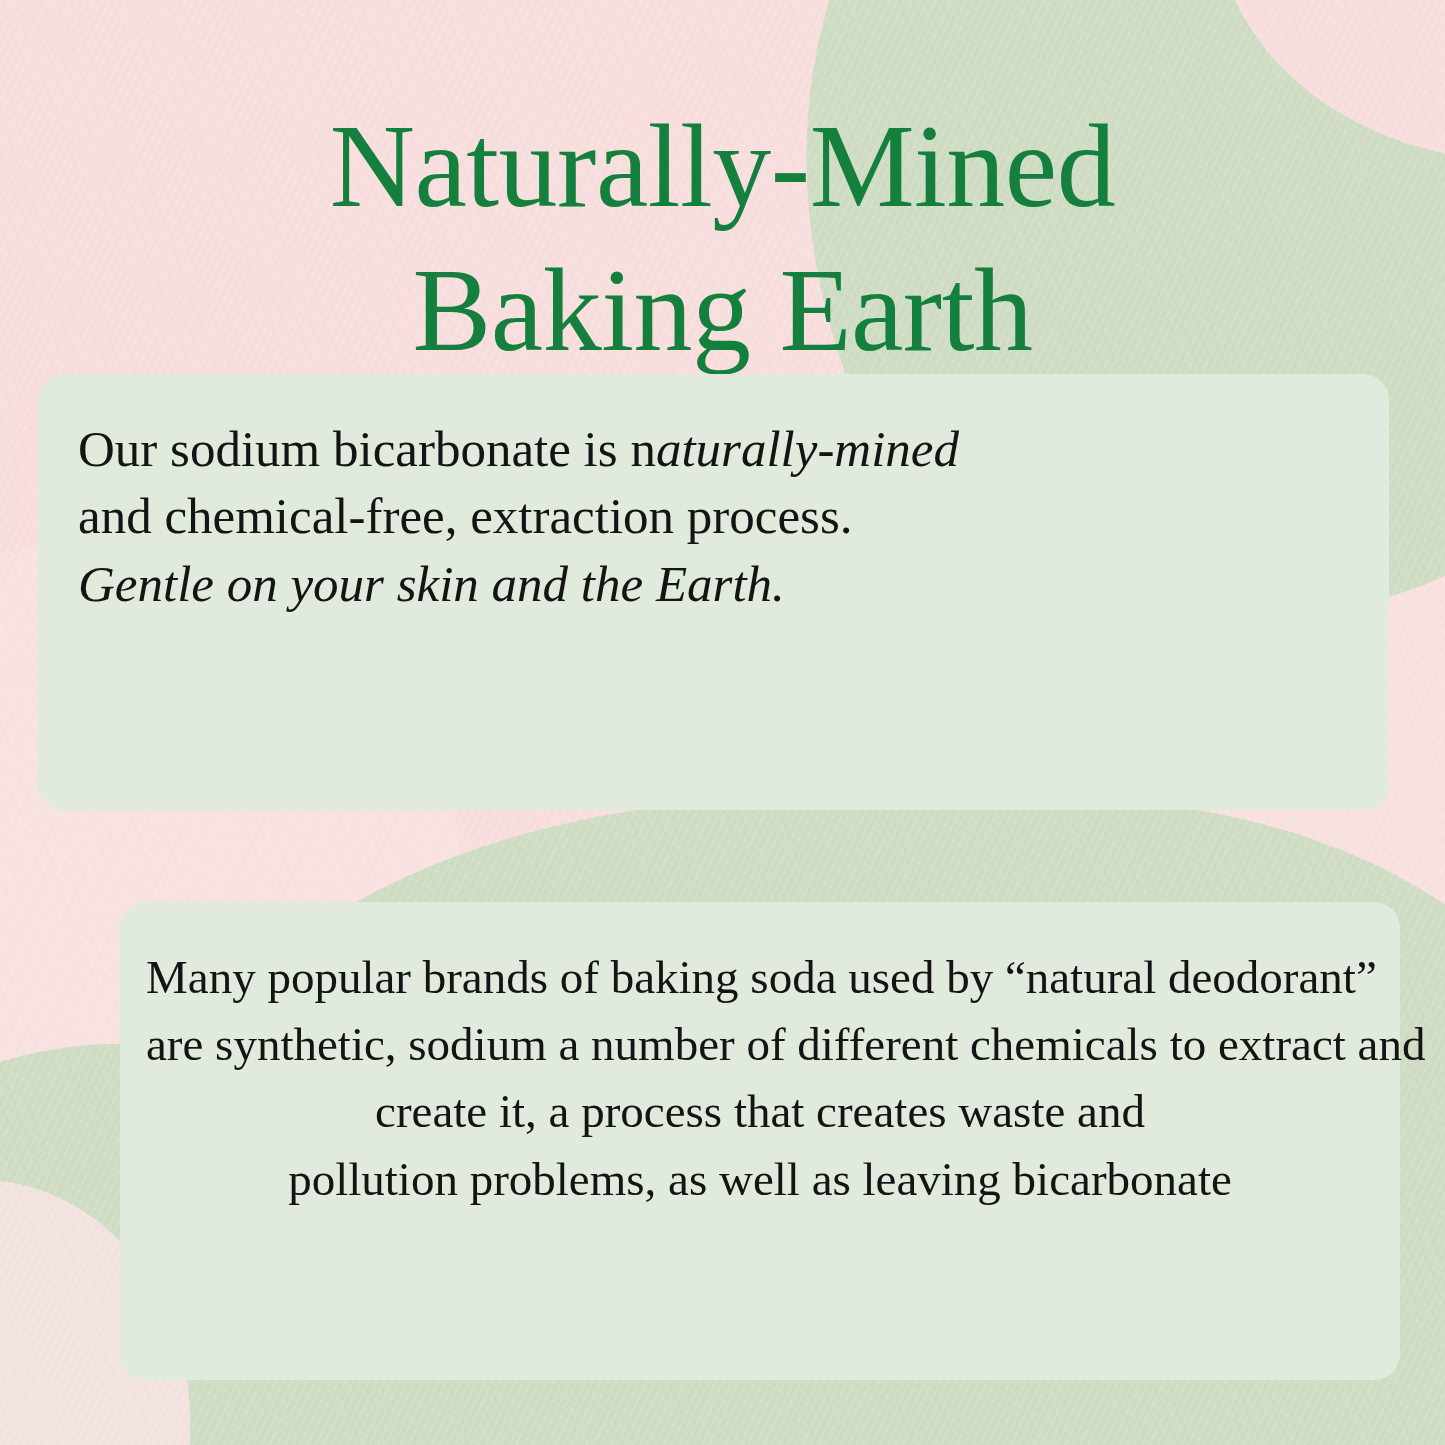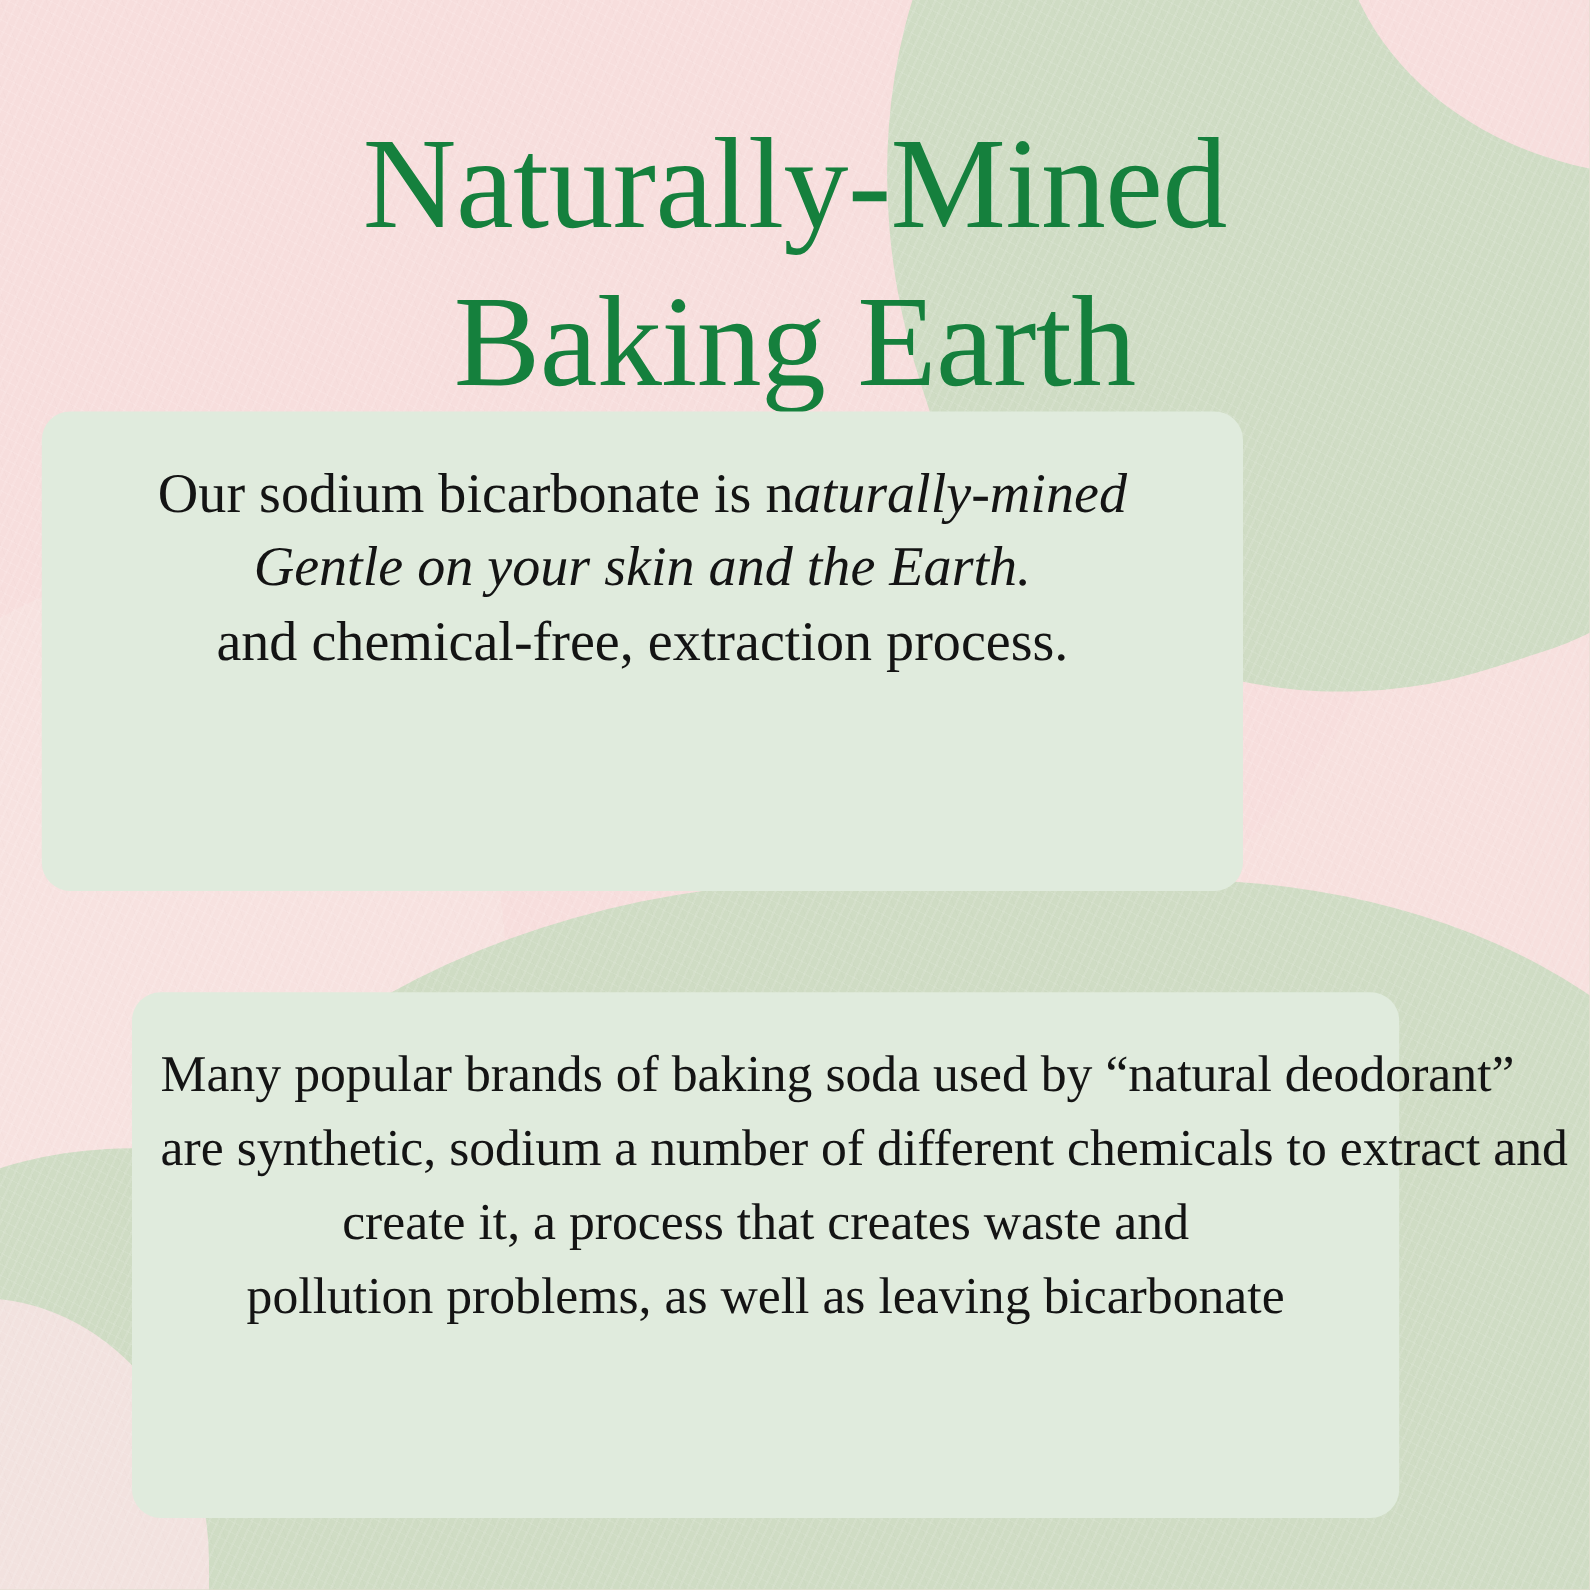--- a/index.html
+++ b/index.html
@@ -148,40 +148,39 @@
   .panel {
     position: absolute;
     background: #e0ebdd;
     border-radius: 26px;
     box-sizing: border-box;
   }
 
   .panel-top {
     left: 38px;
     top: 374px;
-    width: 1092px;
+    width: 1351px;
     height: 436px;
     padding: 42px 40px 0 40px;
-    text-align: center;
   }
 
   .panel-top .ln {
     display: block;
     font-size: 51px;
     line-height: 1.32;
     color: #141414;
   }
   .panel-top .ital {
     font-style: italic;
   }
 
   .panel-bottom {
     left: 120px;
     top: 902px;
-    width: 1152px;
+    width: 1280px;
     height: 478px;
     padding: 42px 26px 0 26px;
     text-align: center;
   }
 
   .panel-bottom .ln {
     display: block;
     font-size: 47px;
     line-height: 1.43;
     color: #141414;
@@ -206,22 +205,22 @@
 
   <div class="content">
 
     <h1 class="headline">
       <span class="line">Naturally-Mined</span>
       <span class="line">Baking Earth</span>
     </h1>
 
     <div class="panel panel-top">
       <span class="ln"><span>Our sodium bicarbonate is n</span><span class="ital">aturally-mined</span></span>
+      <span class="ln">and chemical-free, extraction process.</span>
       <span class="ln ital">Gentle on your skin and the Earth.</span>
-      <span class="ln">and chemical-free, extraction process.</span>
     </div>
 
     <div class="panel panel-bottom">
       <span class="ln">Many popular brands of baking soda used by “natural deodorant”</span>
       <span class="ln">are synthetic, sodium a number of different chemicals to extract and</span>
       <span class="ln">create it, a process that creates waste and</span>
       <span class="ln">pollution problems, as well as leaving bicarbonate</span>
     </div>
 
   </div>

